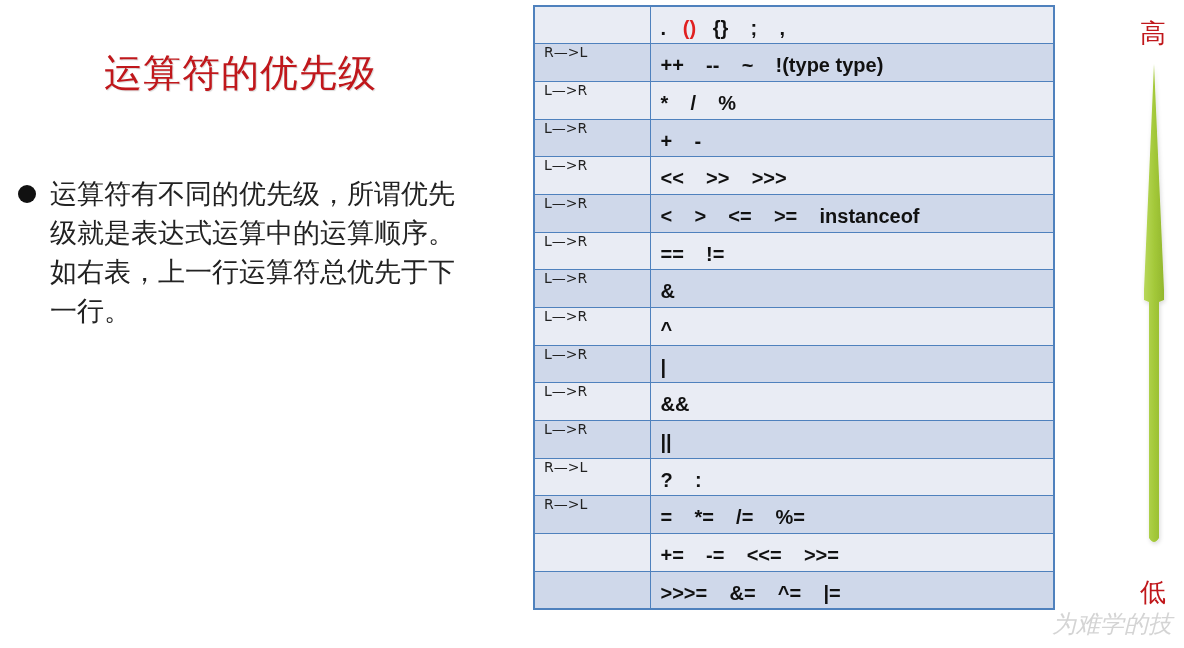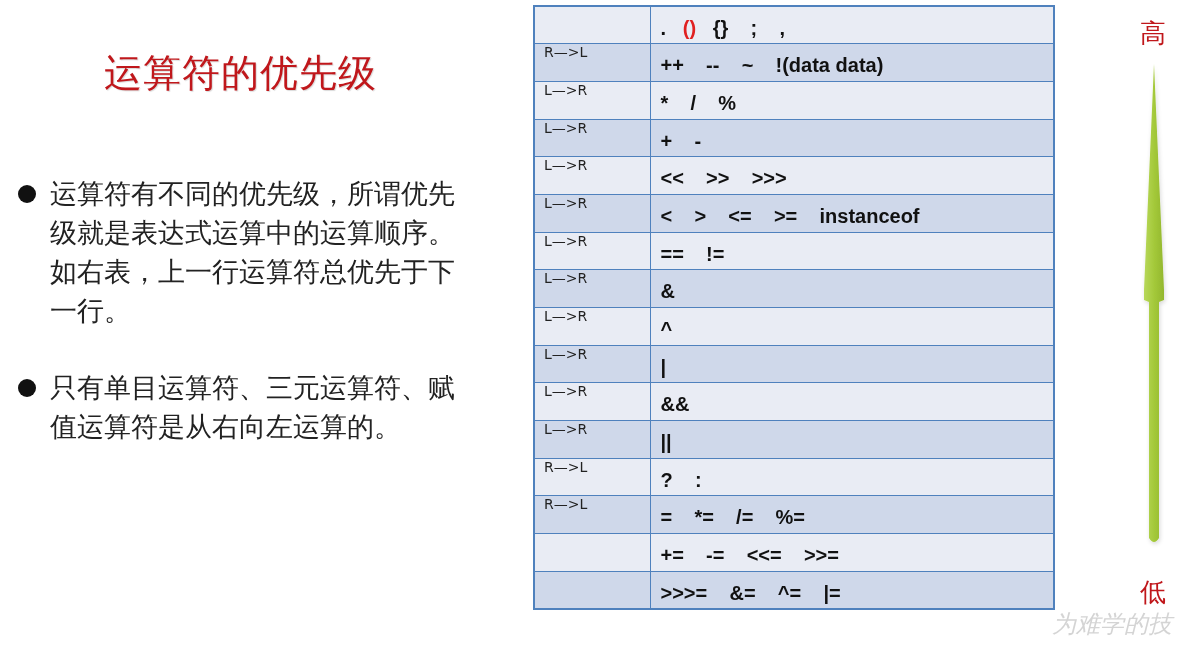--- a/index.html
+++ b/index.html
@@ -118,35 +118,31 @@
 <body>
 
 <div class="slide">
   <div class="title">运算符的优先级</div>
 
   <div class="bullets">
     <div class="bullet">
       <span class="dot"></span>
       <span class="text">运算符有不同的优先级，所谓优先级就是表达式运算中的运算顺序。如右表，上一行运算符总优先于下一行。</span>
     </div>
-    <div class="bullet">
-      <span class="dot"></span>
-      <span class="text">只有单目运算符、三元运算符、赋值运算符是从右向左运算的。</span>
-    </div>
   </div>
 
   <table class="optable">
     <tbody>
       <tr>
         <td class="assoc"></td>
         <td class="ops"><span>.   </span><span class="op-red">()</span><span>   {}    ;    ,</span></td>
       </tr>
       <tr>
         <td class="assoc">R—&gt;L</td>
-        <td class="ops">++    --    ~    !(data data)</td>
+        <td class="ops">++    --    ~    !(type type)</td>
       </tr>
       <tr>
         <td class="assoc">L—&gt;R</td>
         <td class="ops">*    /    %</td>
       </tr>
       <tr>
         <td class="assoc">L—&gt;R</td>
         <td class="ops">+    -</td>
       </tr>
       <tr>

